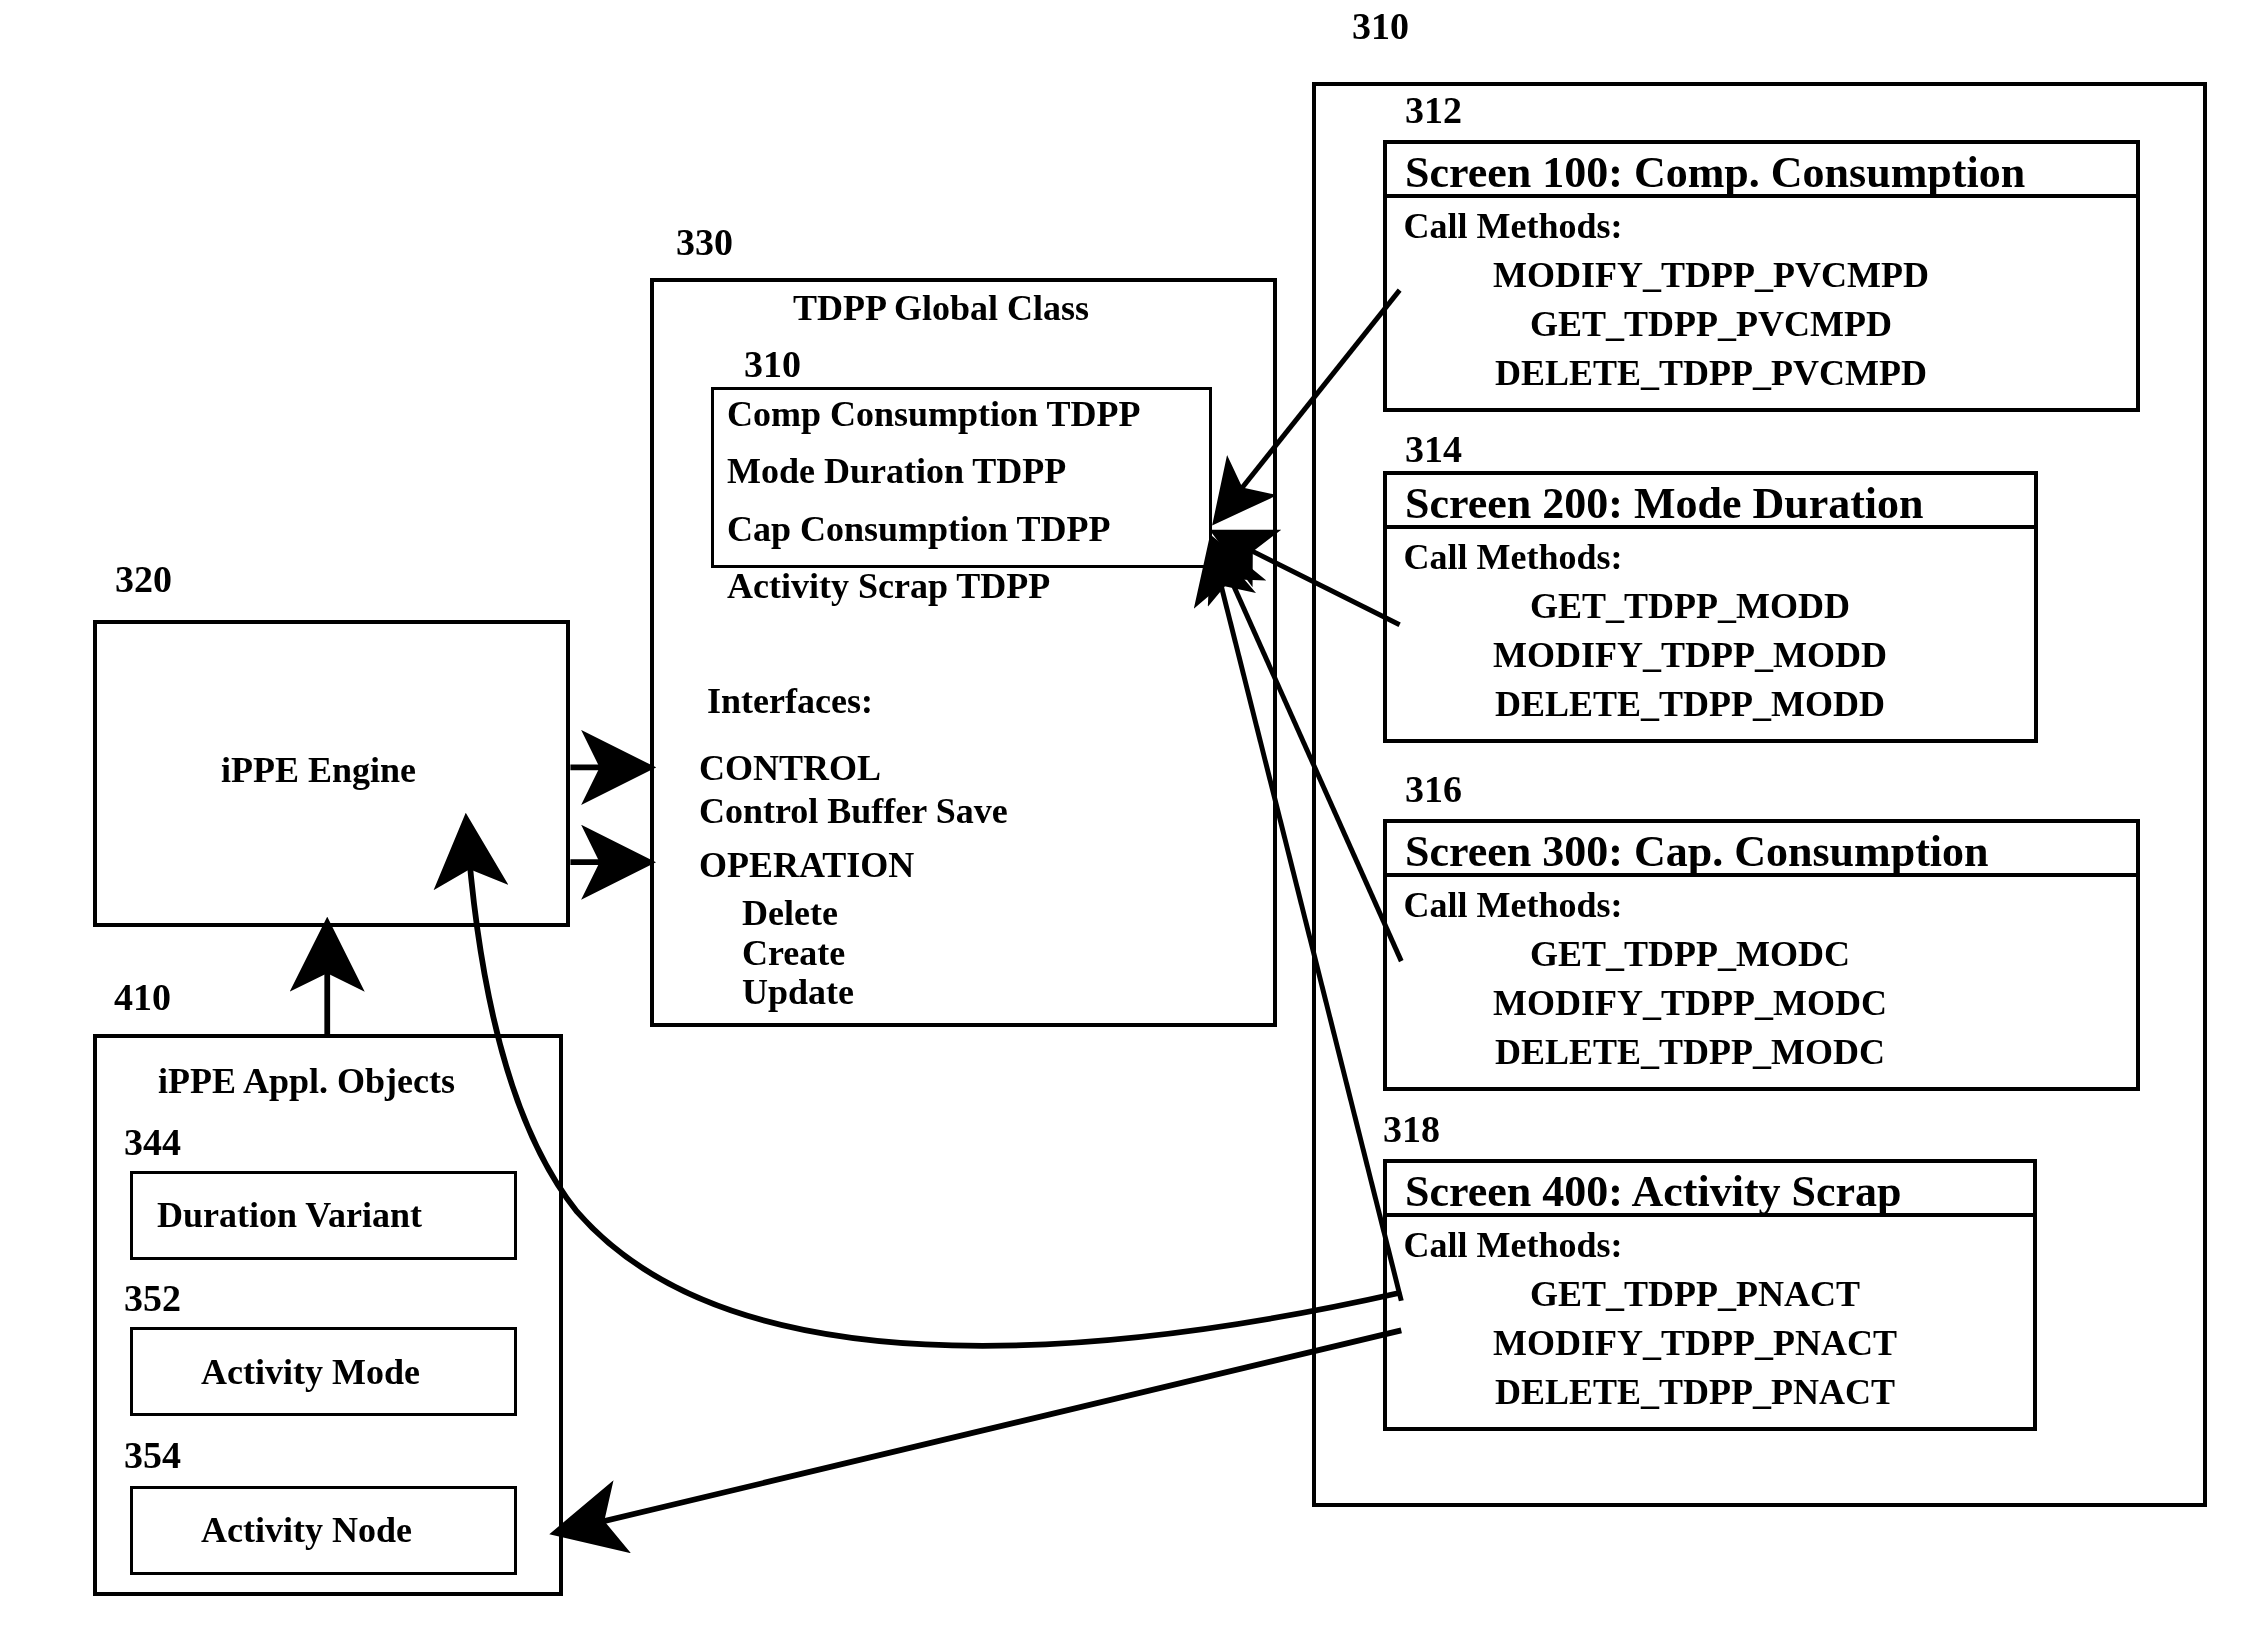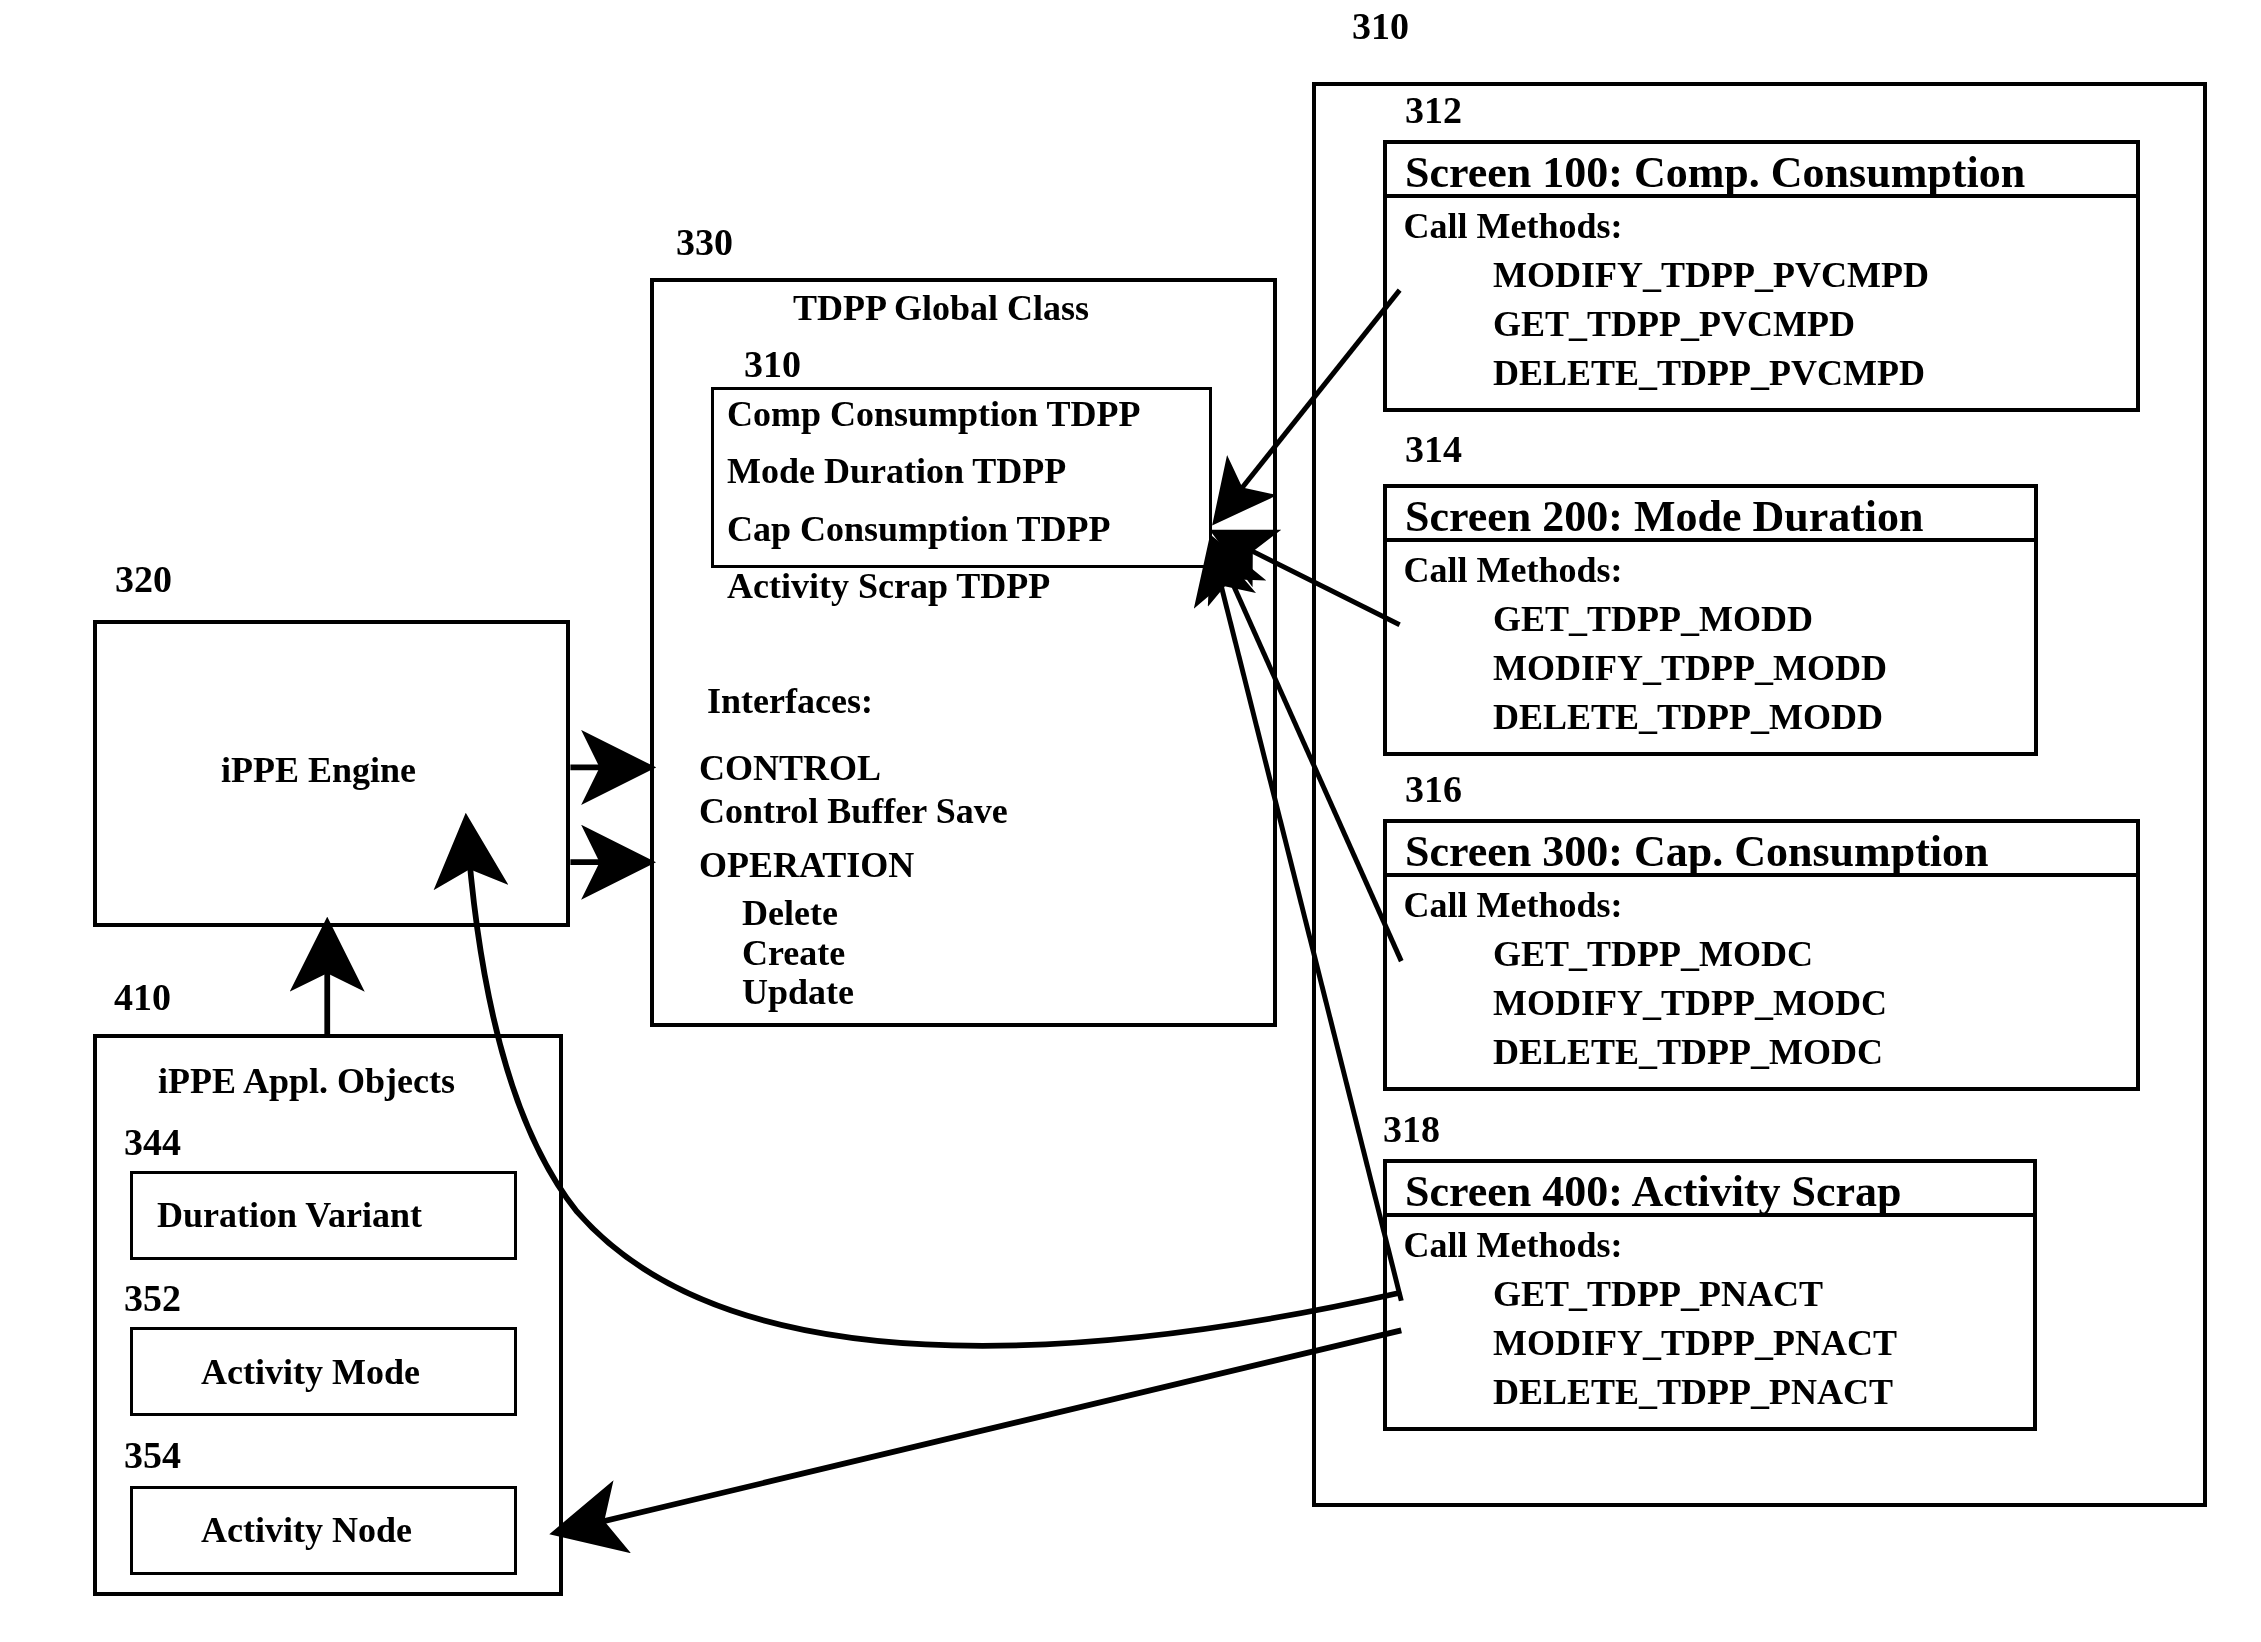--- a/index.html
+++ b/index.html
@@ -7,21 +7,21 @@
   #stage{position:relative;width:2261px;height:1642px;}
 
   .box{position:absolute;border:4.1px solid #000;background:transparent;box-sizing:border-box;}
   .box-thin{position:absolute;border:3.3px solid #000;background:transparent;box-sizing:border-box;}
 
   .reflabel{position:absolute;font-weight:bold;font-size:38px;line-height:1;letter-spacing:0px;}
 
   .screen-card{position:absolute;border:4.1px solid #000;box-sizing:border-box;background:transparent;}
   .screen-head{position:absolute;left:0;right:0;top:0;height:54px;border-bottom:4.1px solid #000;box-sizing:border-box;}
   .screen-head span{position:absolute;left:18px;top:6.6px;font-weight:bold;font-size:44px;line-height:1;white-space:nowrap;text-align:center;}
-  .screen-body{position:absolute;left:0;right:0;top:54px;bottom:0;}
+  .screen-body{position:absolute;left:0;right:0;top:54px;bottom:0;text-align:center;}
   .cm-label{position:absolute;left:16.5px;top:10px;font-weight:bold;font-size:36px;line-height:1;white-space:nowrap;}
   .cm-list{position:absolute;left:106px;top:59px;font-weight:bold;font-size:36px;line-height:1.0;white-space:nowrap;}
   .cm-list div{margin-bottom:13px;}
 
   .inner-list{position:absolute;font-weight:bold;font-size:36px;line-height:1;white-space:nowrap;}
   .inner-list div{margin-bottom:21.4px;}
 
   .iftext{position:absolute;font-weight:bold;font-size:36px;line-height:1;white-space:nowrap;}
 
   .centerlabel{position:absolute;font-weight:bold;font-size:36px;line-height:1;white-space:nowrap;}
@@ -71,21 +71,21 @@
       <div class="cm-label">Call Methods:</div>
       <div class="cm-list">
         <div>MODIFY_TDPP_PVCMPD</div>
         <div>GET_TDPP_PVCMPD</div>
         <div>DELETE_TDPP_PVCMPD</div>
       </div>
     </div>
   </div>
 
   <div class="reflabel" style="left:1405px;top:430px;">314</div>
-  <div class="screen-card" style="left:1383px;top:484px;width:655px;height:272px;">
+  <div class="screen-card" style="left:1383px;top:471px;width:655px;height:272px;">
     <div class="screen-head">
       <span>Screen 200: Mode Duration</span>
     </div>
     <div class="screen-body">
       <div class="cm-label">Call Methods:</div>
       <div class="cm-list">
         <div>GET_TDPP_MODD</div>
         <div>MODIFY_TDPP_MODD</div>
         <div>DELETE_TDPP_MODD</div>
       </div>

